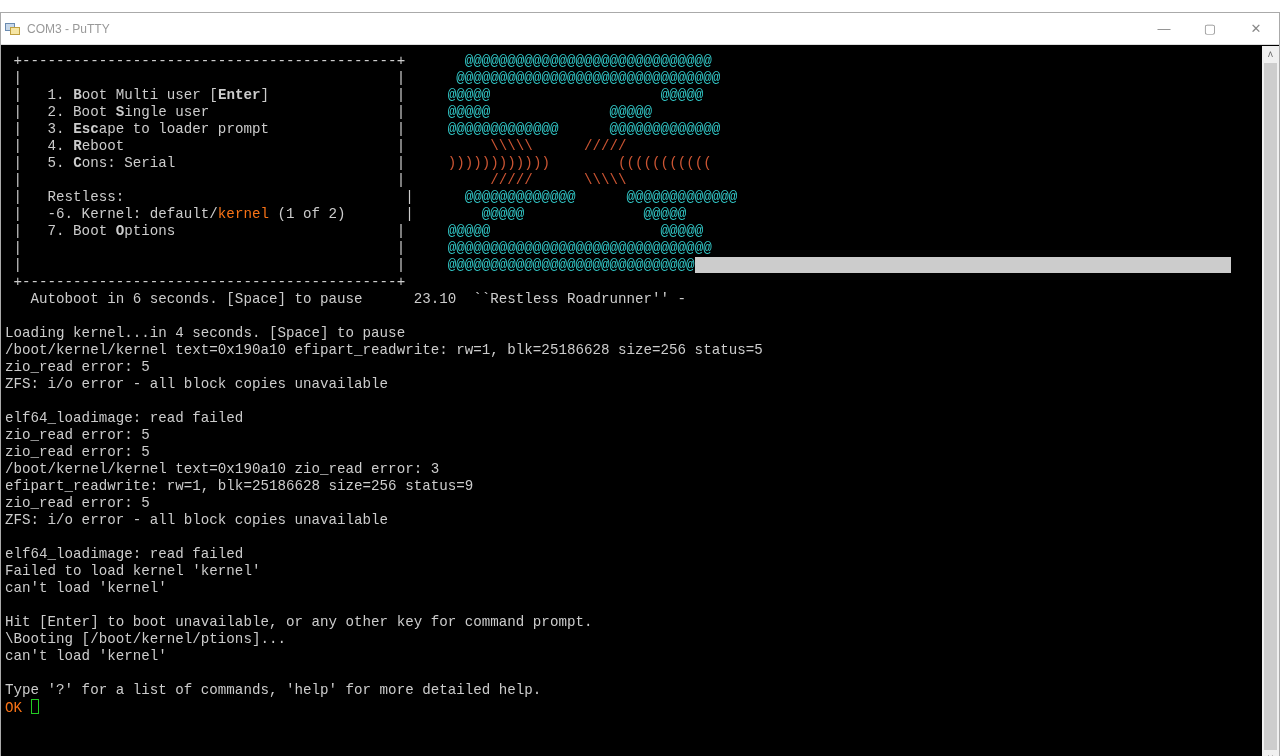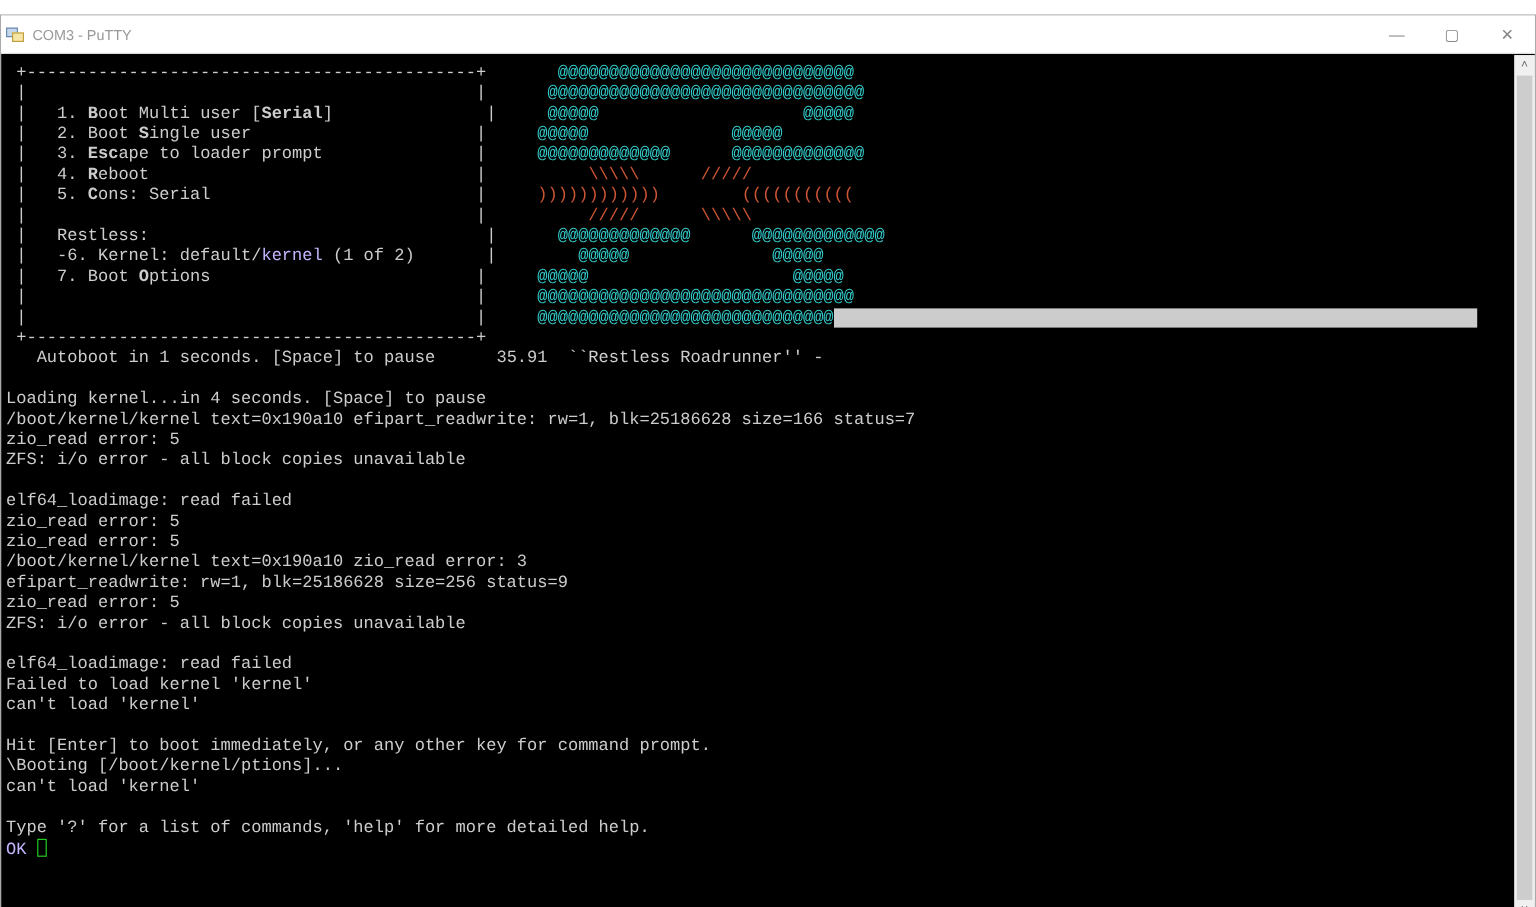--- a/index.html
+++ b/index.html
@@ -65,21 +65,21 @@
     flex: 1;
     background: #000;
     color: #ccc;
     font-family: Consolas, "Courier New", monospace;
     font-size: 14.2px;
     line-height: 17px;
     padding: 8px 0 0 4px;
     white-space: pre;
     position: relative;
   }
-  .greenline { color: #c4b5fd; }
+  .greenline { color: #f97316; }
   .redspan { color: #cc5533; }
   .cyanspan { color: #33cccc; }
   .cursorblk {
     display: inline-block;
     width: 8px; height: 15px;
     border: 1px solid #22cc22;
     vertical-align: -2px;
   }
   .sel {
     background: #ccc;
@@ -119,52 +119,52 @@
     <span>COM3 - PuTTY</span>
     <div class="winbtns">
       <div class="winbtn">—</div>
       <div class="winbtn">▢</div>
       <div class="winbtn">✕</div>
     </div>
   </div>
 
   <div class="client"><span> +--------------------------------------------+       </span><span class="cyanspan">@@@@@@@@@@@@@@@@@@@@@@@@@@@@@</span>
 <span> |                                            |      </span><span class="cyanspan">@@@@@@@@@@@@@@@@@@@@@@@@@@@@@@@</span>
-<span> |   1. <b>B</b>oot Multi user [<b>Serial</b>]               |     </span><span class="cyanspan">@@@@@</span><span>                    </span><span class="cyanspan">@@@@@</span>
+<span> |   1. <b>B</b>oot Multi user [<b>Enter</b>]               |     </span><span class="cyanspan">@@@@@</span><span>                    </span><span class="cyanspan">@@@@@</span>
 <span> |   2. Boot <b>S</b>ingle user                      |     </span><span class="cyanspan">@@@@@</span><span>              </span><span class="cyanspan">@@@@@</span>
 <span> |   3. <b>Esc</b>ape to loader prompt               |     </span><span class="cyanspan">@@@@@@@@@@@@@</span><span>      </span><span class="cyanspan">@@@@@@@@@@@@@</span>
 <span> |   4. <b>R</b>eboot                                |          </span><span class="redspan">\\\\\</span><span>      </span><span class="redspan">/////</span>
 <span> |   5. <b>C</b>ons: Serial                          |     </span><span class="redspan">))))))))))))</span><span>        </span><span class="redspan">(((((((((((</span>
 <span> |                                            |          </span><span class="redspan">/////</span><span>      </span><span class="redspan">\\\\\</span>
 <span> |   Restless:                                 |      </span><span class="cyanspan">@@@@@@@@@@@@@</span><span>      </span><span class="cyanspan">@@@@@@@@@@@@@</span>
 <span> |   -6. Kernel: default/<span class="greenline">kernel</span> (1 of 2)       |        </span><span class="cyanspan">@@@@@</span><span>              </span><span class="cyanspan">@@@@@</span>
 <span> |   7. Boot <b>O</b>ptions                          |     </span><span class="cyanspan">@@@@@</span><span>                    </span><span class="cyanspan">@@@@@</span>
 <span> |                                            |     </span><span class="cyanspan">@@@@@@@@@@@@@@@@@@@@@@@@@@@@@@@</span>
 <span> |                                            |     </span><span class="cyanspan">@@@@@@@@@@@@@@@@@@@@@@@@@@@@@</span><span class="sel">                                                               </span>
 <span> +--------------------------------------------+</span>
-<span>   Autoboot in 1 seconds. [Space] to pause</span>      <span>35.91  ``Restless Roadrunner'' -</span>
+<span>   Autoboot in 6 seconds. [Space] to pause</span>      <span>23.10  ``Restless Roadrunner'' -</span>
 
 <span>Loading kernel...in 4 seconds. [Space] to pause</span>
-<span>/boot/kernel/kernel text=0x190a10 efipart_readwrite: rw=1, blk=25186628 size=166 status=7</span>
+<span>/boot/kernel/kernel text=0x190a10 efipart_readwrite: rw=1, blk=25186628 size=256 status=5</span>
 <span>zio_read error: 5</span>
 <span>ZFS: i/o error - all block copies unavailable</span>
 <span></span>
 <span>elf64_loadimage: read failed</span>
 <span>zio_read error: 5</span>
 <span>zio_read error: 5</span>
 <span>/boot/kernel/kernel text=0x190a10 zio_read error: 3</span>
 <span>efipart_readwrite: rw=1, blk=25186628 size=256 status=9</span>
 <span>zio_read error: 5</span>
 <span>ZFS: i/o error - all block copies unavailable</span>
 <span></span>
 <span>elf64_loadimage: read failed</span>
 <span>Failed to load kernel 'kernel'</span>
 <span>can't load 'kernel'</span>
 <span></span>
-<span>Hit [Enter] to boot immediately, or any other key for command prompt.</span>
+<span>Hit [Enter] to boot unavailable, or any other key for command prompt.</span>
 <span>\Booting [/boot/kernel/ptions]...</span>
 <span>can't load 'kernel'</span>
 <span></span>
 <span>Type '?' for a list of commands, 'help' for more detailed help.</span>
 <span class="greenline">OK </span><span class="cursorblk"></span>
 </div>
 
   <div class="scrollbar">
     <div class="sbtn">˄</div>
     <div class="strack">

